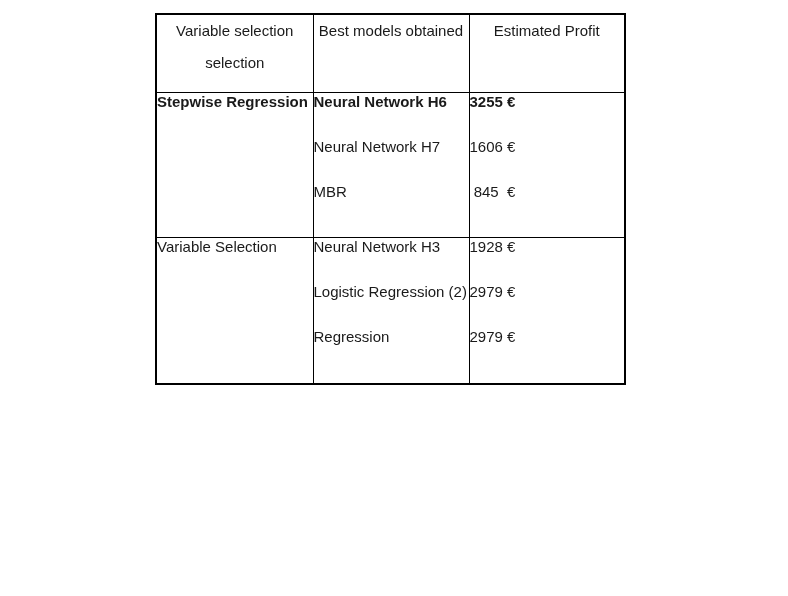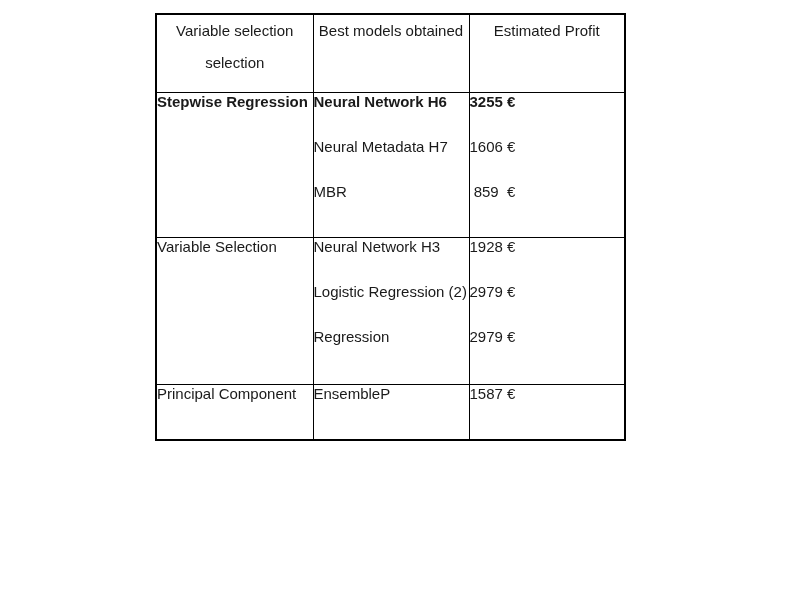--- a/index.html
+++ b/index.html
@@ -99,54 +99,43 @@
       </thead>
       <tbody>
 
 
         <tr class="section-row-1">
           <td class="technique-cell">
             <div class="technique bold">Stepwise Regression</div>
           </td>
           <td class="models-cell">
             <div class="model-item bold">Neural Network H6</div>
-            <div class="model-item">Neural Metadata H7</div>
+            <div class="model-item">Neural Network H7</div>
             <div class="model-item">MBR</div>
           </td>
           <td class="profit-cell">
             <div class="model-item bold">3255 €</div>
             <div class="model-item">1606 €</div>
-            <div class="model-item"> 859  €</div>
+            <div class="model-item"> 845  €</div>
           </td>
         </tr>
 
         <tr class="section-row-2">
           <td class="technique-cell">
             <div class="technique">Variable Selection</div>
           </td>
           <td class="models-cell">
             <div class="model-item">Neural Network H3</div>
             <div class="model-item">Logistic Regression (2)</div>
             <div class="model-item">Regression</div>
           </td>
           <td class="profit-cell">
             <div class="model-item">1928 €</div>
             <div class="model-item">2979 €</div>
             <div class="model-item">2979 €</div>
           </td>
         </tr>
 
-        <tr class="section-row-3">
-          <td class="technique-cell">
-            <div class="technique">Principal Component</div>
-          </td>
-          <td class="models-cell">
-            <div class="model-item">EnsembleP</div>
-          </td>
-          <td class="profit-cell">
-            <div class="model-item">1587 €</div>
-          </td>
-        </tr>
 
       </tbody>
     </table>
   </div>
 </div>
 
 </body></html>

